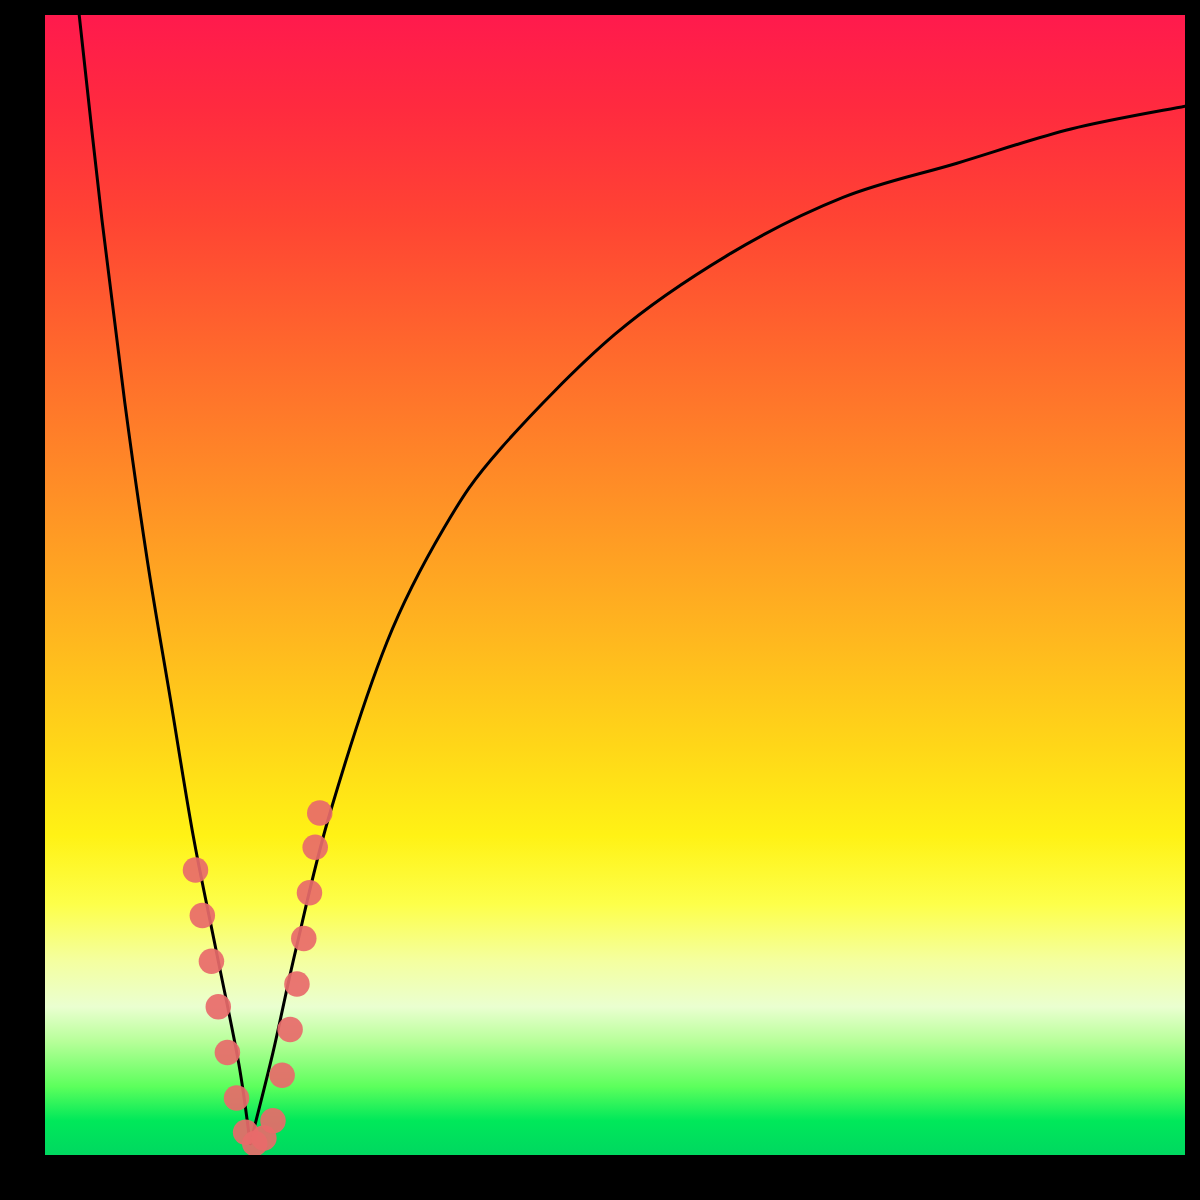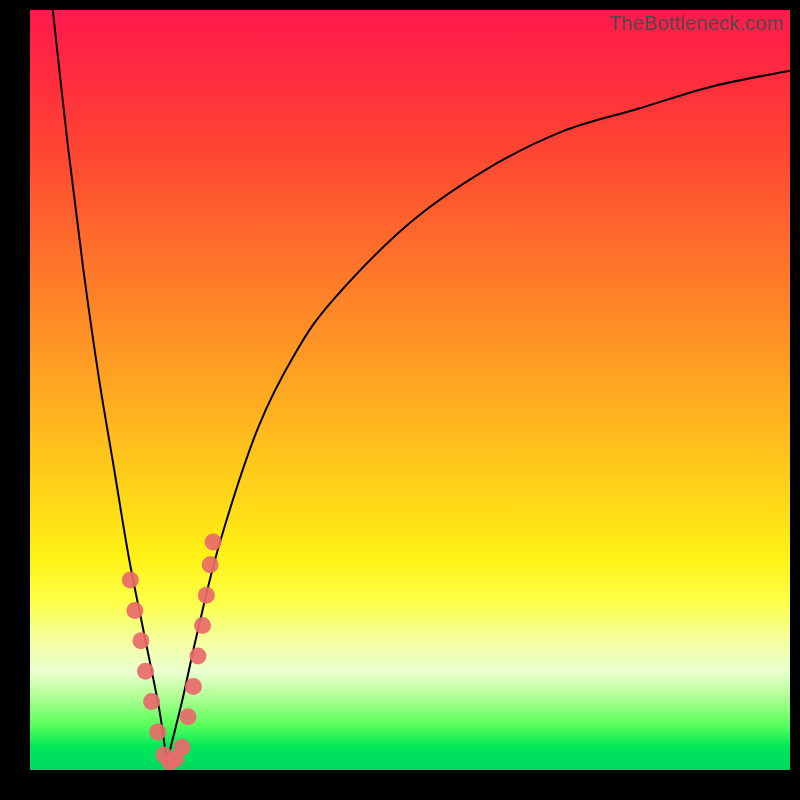--- a/index.html
+++ b/index.html
@@ -59,21 +59,20 @@
     left: 0;
     top: 0;
   }
 </style>
 </head>
 <body>
 
 <div class="frame">
   <div class="plot">
 
-    <div class="watermark">TheBottleneck.com</div>
 
     <svg class="curves" width="760" height="760" viewBox="0 0 760 760">
       <g>
           <path d="M 22.8 0 C 25.333333333333336 22.80000000000001, 32.93333333333333 93.7333333333334, 38 136.80000000000007 C 43.06666666666667 179.86666666666673, 48.13333333333334 220.39999999999998, 53.2 258.4 C 58.266666666666666 296.4, 63.33333333333333 331.8666666666667, 68.39999999999999 364.8 C 73.46666666666665 397.73333333333335, 78.53333333333333 425.6, 83.6 456 C 88.66666666666666 486.4, 93.73333333333333 519.3333333333334, 98.8 547.2 C 103.86666666666666 575.0666666666667, 108.93333333333334 597.8666666666667, 114 623.2 C 119.06666666666666 648.5333333333334, 125.40000000000002 677.6666666666667, 129.20000000000002 699.2 C 133 720.7333333333333, 135.53333333333333 743.5333333333333, 136.79999999999998 752.4" fill="none" stroke="#000" stroke-width="2" stroke-linecap="round"></path>
         </g>
       <g>
           <path d="M 136.79999999999998 752.4 C 139.33333333333331 742.2666666666667, 146.93333333333334 713.1333333333333, 152 691.6 C 157.06666666666666 670.0666666666667, 160.86666666666665 649.8000000000001, 167.2 623.2 C 173.53333333333333 596.6, 179.86666666666667 566.2, 190 532 C 200.13333333333333 497.8, 215.33333333333334 449.6666666666667, 228 418 C 240.66666666666666 386.3333333333333, 253.33333333333334 363.5333333333333, 266 341.99999999999994 C 278.6666666666667 320.4666666666666, 285 310.3333333333333, 304 288.8 C 323 267.2666666666667, 354.6666666666667 234.3333333333334, 380 212.80000000000007 C 405.3333333333333 191.26666666666674, 430.6666666666667 174.80000000000004, 456 159.60000000000002 C 481.3333333333333 144.4, 506.6666666666667 131.73333333333338, 532 121.60000000000002 C 557.3333333333334 111.46666666666668, 582.6666666666666 106.39999999999996, 608 98.79999999999995 C 633.3333333333334 91.19999999999995, 658.6666666666666 82.33333333333333, 684 76 C 709.3333333333334 69.66666666666667, 747.3333333333334 63.33333333333329, 760 60.799999999999955" fill="none" stroke="#000" stroke-width="2" stroke-linecap="round"></path>
         </g>
       <g>
           <circle cx="100.32000000000001" cy="570" r="8.5" fill="#e86a6a" fill-opacity="0.92"></circle>

